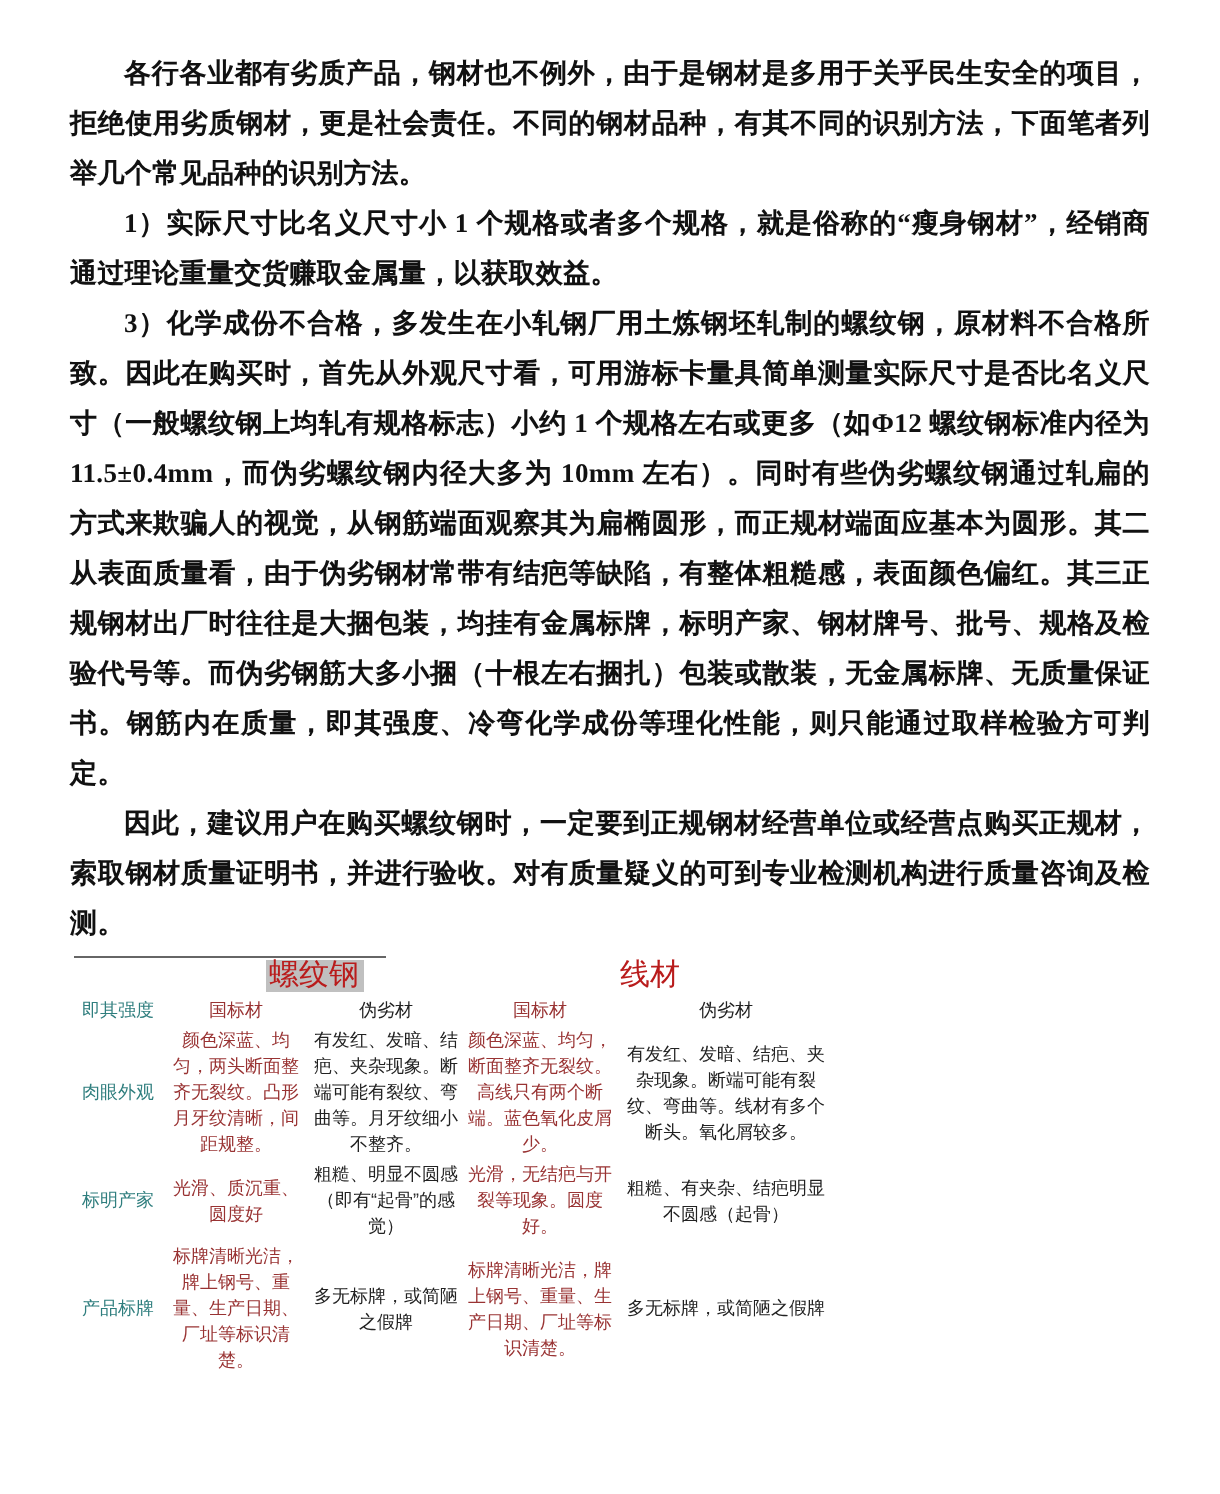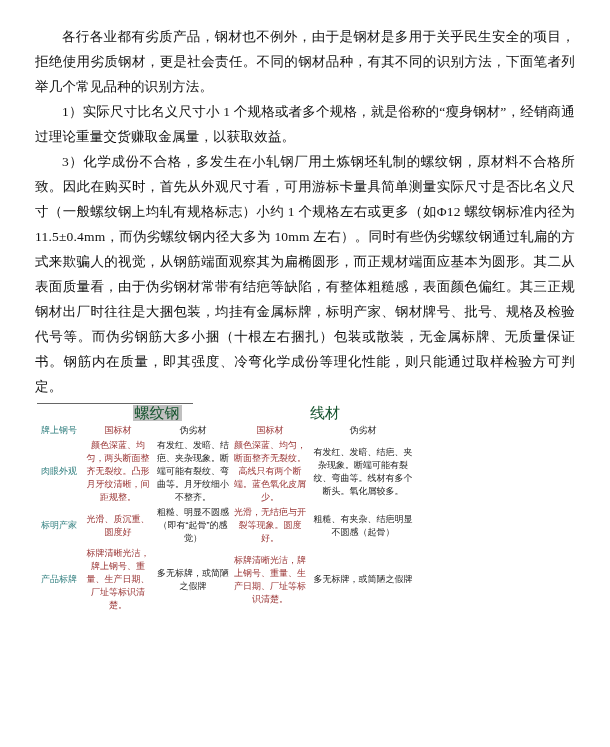--- a/index.html
+++ b/index.html
@@ -2,21 +2,21 @@
 <html><head>
 <meta charset="utf-8">
 <style>
   html,body{margin:0;padding:0;}
   body{
     width:610px;height:747px;background:#ffffff;overflow:hidden;
     font-family:"Liberation Serif","DejaVu Serif",serif;
     color:#1a1a1a;position:relative;
   }
   .page{position:relative;width:610px;height:747px;background:#fff;}
-  .article{padding:24px 35px 0 35px;width:540px;}
+  .article{padding:24px 35px 0 35px;width:540px;font-weight:bold;}
   .article p{
     margin:0;font-size:13.5px;line-height:25px;
     text-indent:2em;text-align:justify;color:#111;
     letter-spacing:0.2px;
   }
   .table-wrap{
     position:relative;margin:4px 0 0 36px;width:382px;
     font-family:"Liberation Sans","DejaVu Sans",sans-serif;
   }
   .topline{
@@ -26,60 +26,61 @@
   table.cmp{
     border-collapse:collapse;table-layout:fixed;width:382px;
     font-size:9px;line-height:13px;margin-top:1px;
   }
   table.cmp td{
     padding:1px 2px;vertical-align:middle;text-align:center;
     word-break:break-all;
   }
   tr.group-row td{padding:1px 0 0 0;}
   .group-head{
-    font-size:15px;line-height:18px;color:#14532d;
+    font-size:15px;line-height:18px;color:#b91c1c;
     font-family:"Liberation Serif","DejaVu Serif",serif;
   }
   .group-head .hl{background:#c0c0c0;padding:0 2px;}
   td.group-wire{text-align:left;padding-left:17px;}
   tr.colhead-row td{height:14px;}
   td.lbl{color:#2f7e7e;}
   td.std{color:#993333;}
   td.fake{color:#222222;}
 </style>
 </head>
 <body>
 
 <div class="page">
 
   <div class="article">
     <p>各行各业都有劣质产品，钢材也不例外，由于是钢材是多用于关乎民生安全的项目，拒绝使用劣质钢材，更是社会责任。不同的钢材品种，有其不同的识别方法，下面笔者列举几个常见品种的识别方法。</p>
     <p>1）实际尺寸比名义尺寸小 1 个规格或者多个规格，就是俗称的“瘦身钢材”，经销商通过理论重量交货赚取金属量，以获取效益。</p>
     <p>3）化学成份不合格，多发生在小轧钢厂用土炼钢坯轧制的螺纹钢，原材料不合格所致。因此在购买时，首先从外观尺寸看，可用游标卡量具简单测量实际尺寸是否比名义尺寸（一般螺纹钢上均轧有规格标志）小约 1 个规格左右或更多（如Φ12 螺纹钢标准内径为 11.5±0.4mm，而伪劣螺纹钢内径大多为 10mm 左右）。同时有些伪劣螺纹钢通过轧扁的方式来欺骗人的视觉，从钢筋端面观察其为扁椭圆形，而正规材端面应基本为圆形。其二从表面质量看，由于伪劣钢材常带有结疤等缺陷，有整体粗糙感，表面颜色偏红。其三正规钢材出厂时往往是大捆包装，均挂有金属标牌，标明产家、钢材牌号、批号、规格及检验代号等。而伪劣钢筋大多小捆（十根左右捆扎）包装或散装，无金属标牌、无质量保证书。钢筋内在质量，即其强度、冷弯化学成份等理化性能，则只能通过取样检验方可判定。</p>
+    <p>因此，建议用户在购买螺纹钢时，一定要到正规钢材经营单位或经营点购买正规材，索取钢材质量证明书，并进行验收。对有质量疑义的可到专业检测机构进行质量咨询及检测。</p>
   </div>
 
   <div class="table-wrap">
     <div class="topline"></div>
 
     <table class="cmp">
       <colgroup>
         <col style="width:46px">
           <col style="width:72px">
           <col style="width:78px">
           <col style="width:76px">
           <col style="width:110px">
       </colgroup>
       <tbody>
         <tr class="group-row">
           <td></td>
           <td colspan="2" class="group-head"><span class="hl">螺纹钢</span></td>
           <td colspan="2" class="group-head group-wire"><span>线材</span></td>
         </tr>
         <tr class="colhead-row">
-          <td class="lbl">牌上钢号</td>
+          <td class="lbl">即其强度</td>
           <td class="std">国标材</td>
           <td class="fake">伪劣材</td>
           <td class="std">国标材</td>
           <td class="fake">伪劣材</td>
         </tr>
 
         <tr>
           <td class="lbl">肉眼外观</td>
           <td class="std">颜色深蓝、均匀，两头断面整齐无裂纹。凸形月牙纹清晰，间距规整。</td>
           <td class="fake">有发红、发暗、结疤、夹杂现象。断端可能有裂纹、弯曲等。月牙纹细小不整齐。</td>

